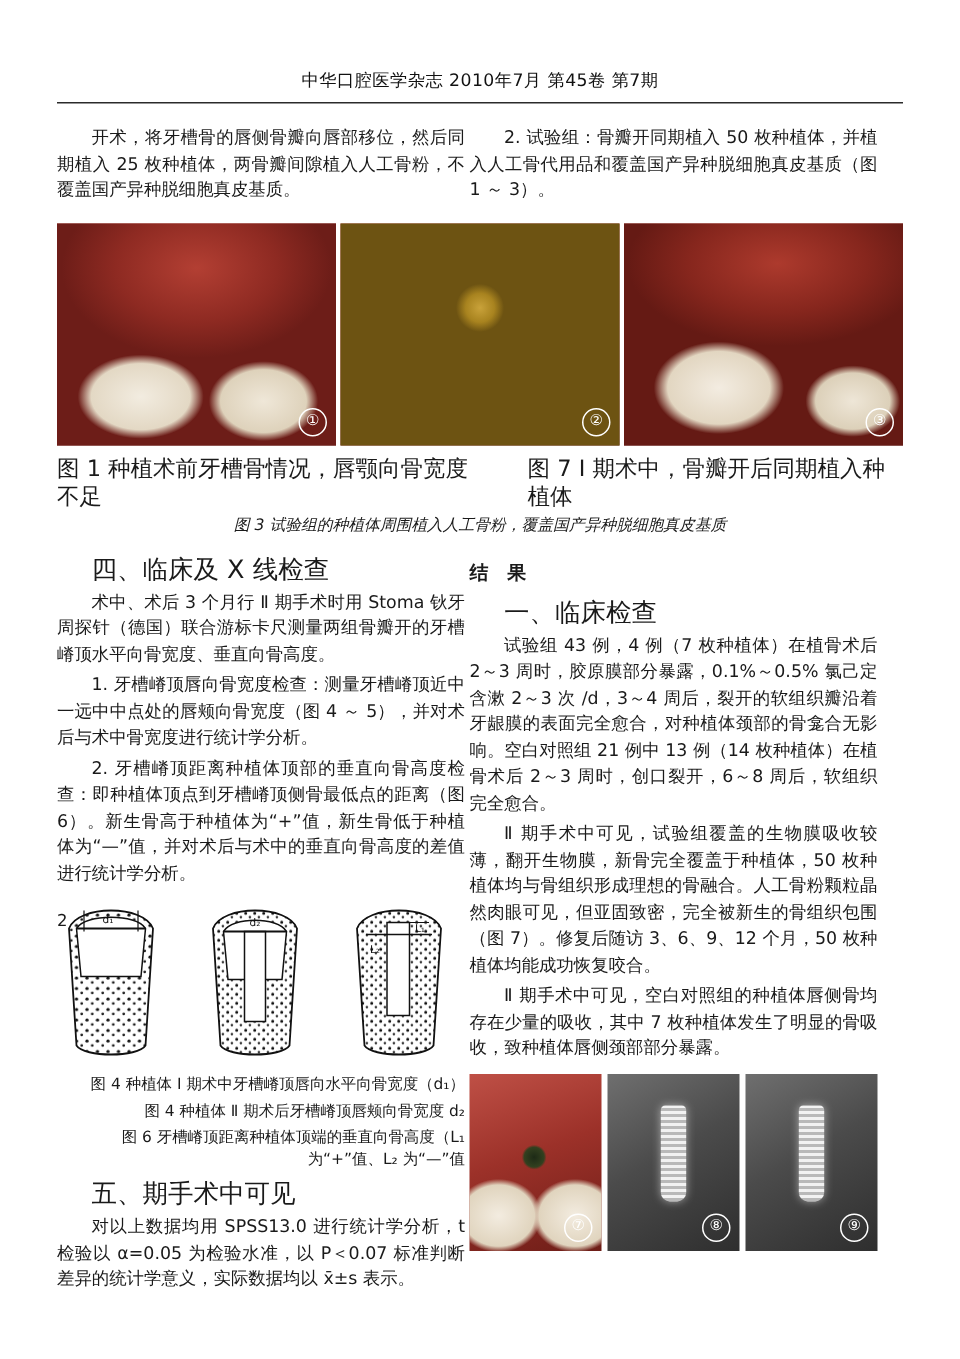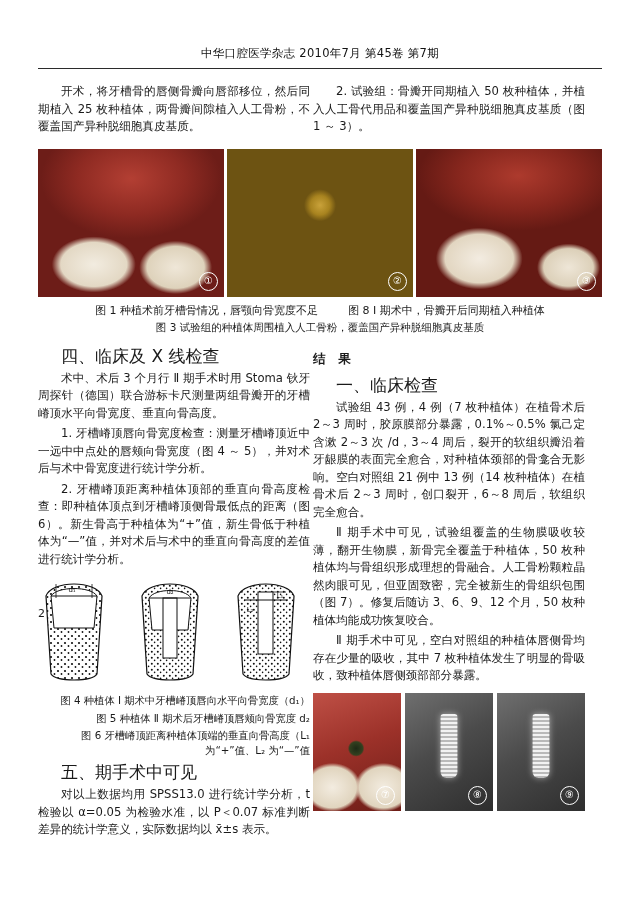--- a/index.html
+++ b/index.html
@@ -106,26 +106,27 @@
     font-size: 10px;
     line-height: 15px;
     text-align: center;
     font-family: "DejaVu Sans", sans-serif;
   }
   .fig-caption {
     text-align: center;
     font-size: 10.5px;
     line-height: 15px;
     margin: 2px 0;
+    font-style: italic;
   }
   .cap-row {
     display: flex;
     justify-content: center;
     gap: 30px;
-    font-size: 11px;
+    font-size: 15px;
   }
   
   .schematic {
     margin-top: 6px;
     border: 0;
   }
   .sch-caption {
     text-align: right;
     font-size: 10.3px;
     line-height: 14.5px;
@@ -198,21 +199,21 @@
     <div class="photo ph2">
       <span class="circ-num">②</span>
     </div>
     <div class="photo ph3">
       <span class="circ-num">③</span>
     </div>
   </div>
 
   <div class="cap-row">
     <span>图 1 种植术前牙槽骨情况，唇颚向骨宽度不足</span>
-    <span>图 8 Ⅰ 期术中，骨瓣开后同期植入种植体</span>
+    <span>图 7 Ⅰ 期术中，骨瓣开后同期植入种植体</span>
   </div>
   <div class="fig-caption">图 3 试验组的种植体周围植入人工骨粉，覆盖国产异种脱细胞真皮基质</div>
 
   <div class="cols" style="margin-top:6px;">
 
     <div class="col">
       <div class="sub-title">四、临床及 X 线检查</div>
       <p class="indent">术中、术后 3 个月行 Ⅱ 期手术时用 Stoma 钬牙周探针（德国）联合游标卡尺测量两组骨瓣开的牙槽嵴顶水平向骨宽度、垂直向骨高度。</p>
       <p class="indent">1. 牙槽嵴顶唇向骨宽度检查：测量牙槽嵴顶近中一远中中点处的唇颊向骨宽度（图 4 ～ 5），并对术后与术中骨宽度进行统计学分析。</p>
       <p class="indent">2. 牙槽嵴顶距离种植体顶部的垂直向骨高度检查：即种植体顶点到牙槽嵴顶侧骨最低点的距离（图 6）。新生骨高于种植体为“+”值，新生骨低于种植体为“—”值，并对术后与术中的垂直向骨高度的差值进行统计学分析。</p>
@@ -252,21 +253,21 @@
             <rect x="24" y="14" width="15" height="62" fill="#ffffff" stroke="#111" stroke-width="1"></rect>
             <line x1="10" y1="22" x2="54" y2="22" stroke="#111" stroke-width="1"></line>
             <line x1="39" y1="14" x2="52" y2="14" stroke="#111" stroke-width="0.8"></line>
             <text x="46" y="20" font-size="7" text-anchor="middle" fill="#111" font-family="DejaVu Sans">L₁</text>
             <text x="16" y="34" font-size="7" text-anchor="middle" fill="#111" font-family="DejaVu Sans">L₂</text>
           </g>
         </svg>
       </div>
 
       <div class="sch-caption">图 4 种植体 Ⅰ 期术中牙槽嵴顶唇向水平向骨宽度（d₁）</div>
-      <div class="sch-caption">图 5 种植体 Ⅱ 期术后牙槽嵴顶唇颊向骨宽度 d₂</div>
+      <div class="sch-caption">图 4 种植体 Ⅱ 期术后牙槽嵴顶唇颊向骨宽度 d₂</div>
       <div class="sch-caption">图 6 牙槽嵴顶距离种植体顶端的垂直向骨高度（L₁ 为“+”值、L₂ 为“—”值</div>
 
       <div class="sub-title">五、期手术中可见</div>
       <p class="indent">对以上数据均用 SPSS13.0 进行统计学分析，t 检验以 α=0.05 为检验水准，以 P＜0.07 标准判断差异的统计学意义，实际数据均以 x̄±s 表示。</p>
     </div>
 
     <div class="col">
       <div class="center-title">结　果</div>
       <div class="sub-title">一、临床检查</div>
       <p class="indent">试验组 43 例，4 例（7 枚种植体）在植骨术后 2～3 周时，胶原膜部分暴露，0.1%～0.5% 氯己定含漱 2～3 次 /d，3～4 周后，裂开的软组织瓣沿着牙龈膜的表面完全愈合，对种植体颈部的骨龛合无影响。空白对照组 21 例中 13 例（14 枚种植体）在植骨术后 2～3 周时，创口裂开，6～8 周后，软组织完全愈合。</p>

